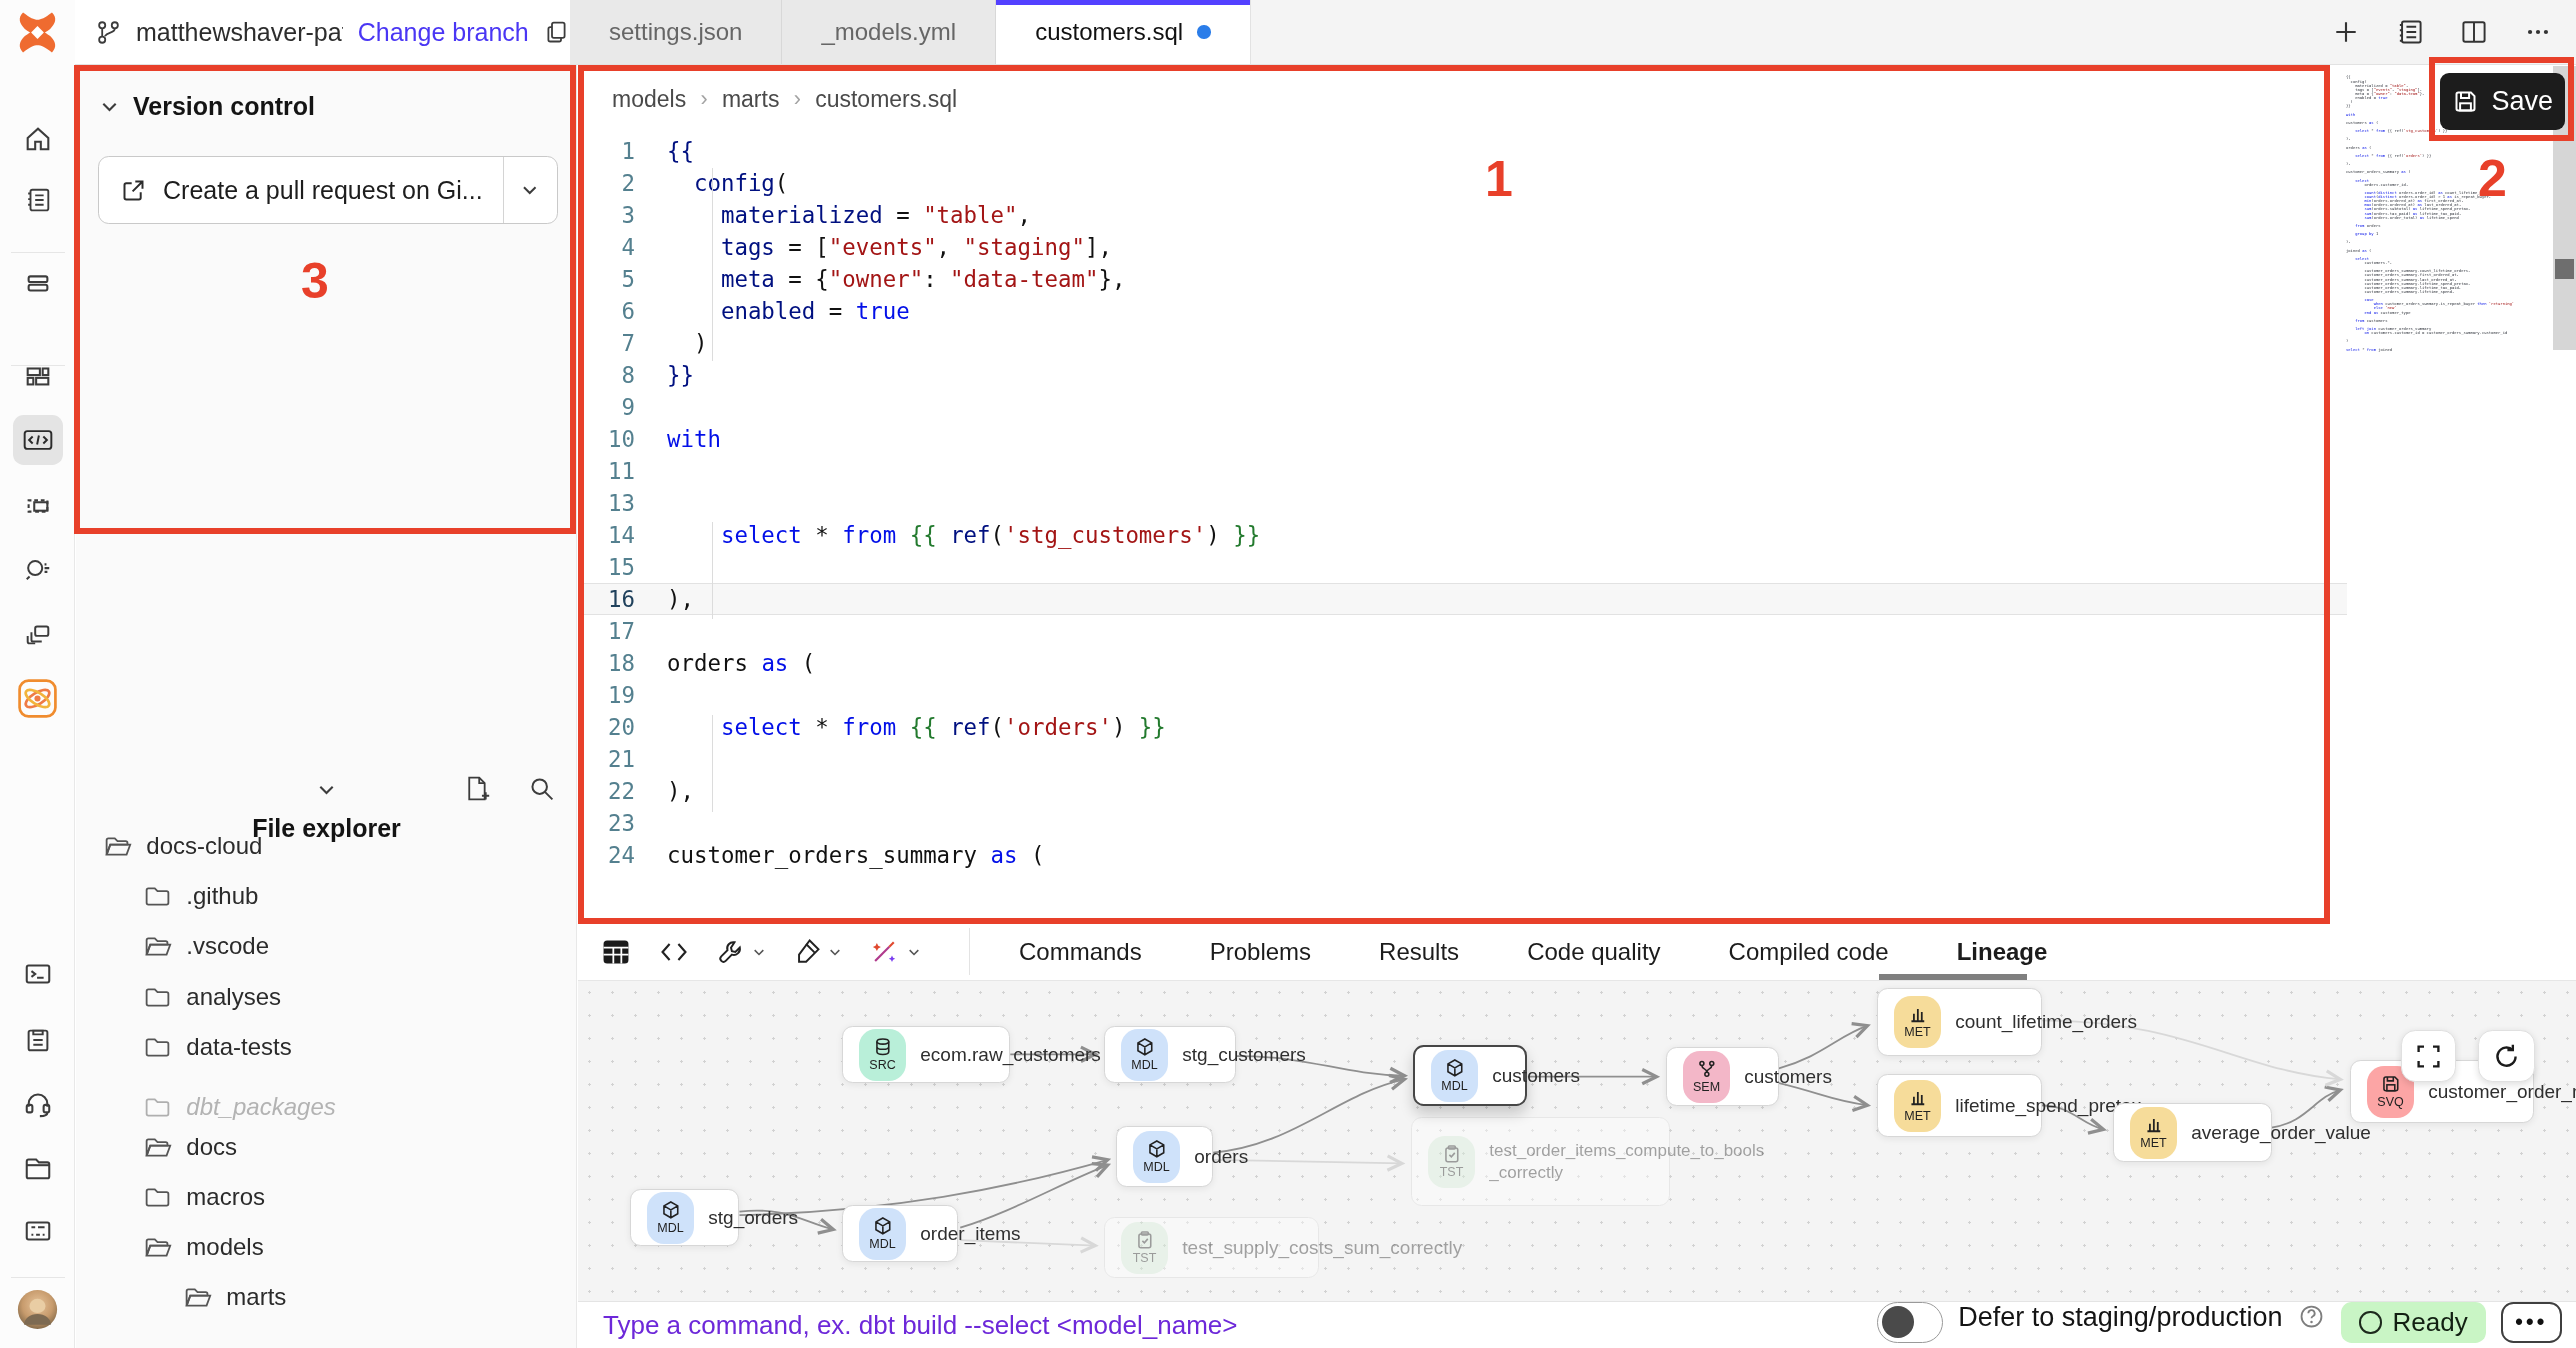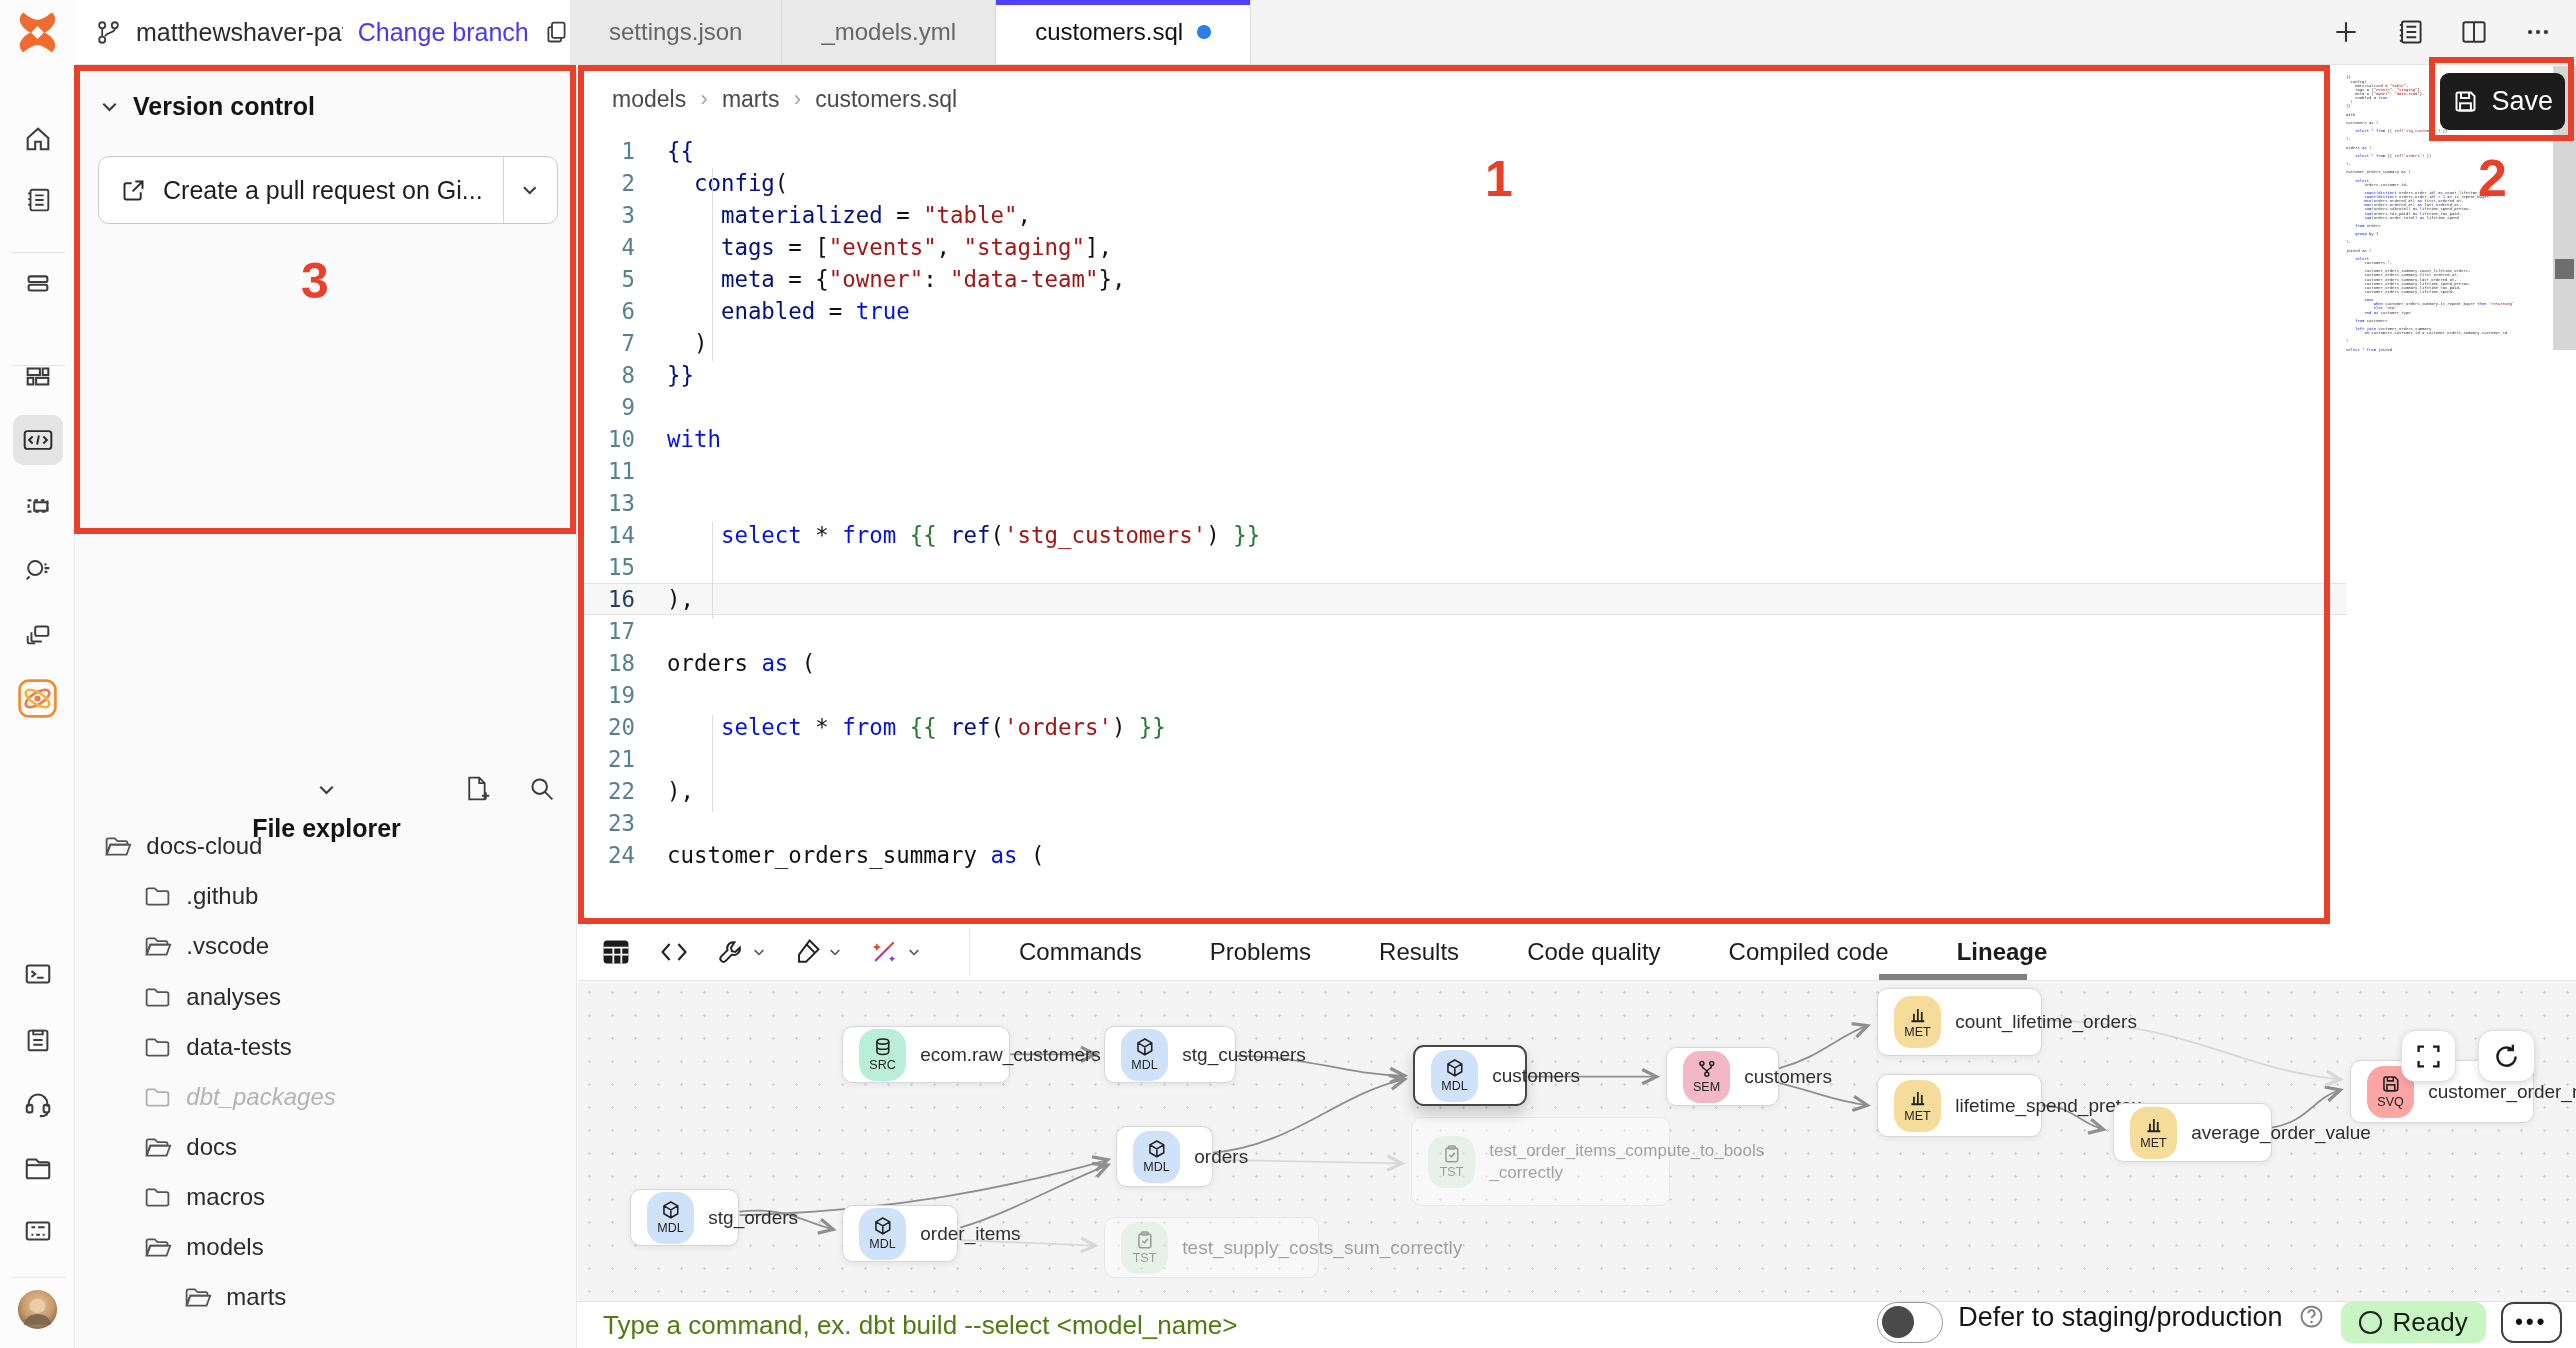--- a/index.html
+++ b/index.html
@@ -79,21 +79,21 @@
   .lnode .nlabel { font-size:19px; color:#2f2f2f; white-space:nowrap; }
   .lnode .nlabel.wrap { white-space:normal; font-size:17px; line-height:22px; }
   #overlay { position:absolute; background:rgba(255,255,255,.84); border:2.7px solid #7d7d7d; border-radius:14.3px; display:flex; z-index:5; }
   #ov-query { flex:none; display:flex; align-items:center; padding-left:27px; font-size:37px; color:#262626; border-right:2.7px solid #7d7d7d; }
   #ov-btn { flex:1; display:flex; align-items:center; justify-content:center; font-size:37px; font-weight:600; color:#1f1f1f; cursor:pointer; }
   .float-btn { position:absolute; background:#fff; border:0.9px solid #e0e0e0; border-radius:14.3px; box-shadow:0 2.7px 7.2px rgba(0,0,0,.12);
                display:flex; align-items:center; justify-content:center; z-index:6; cursor:pointer; }
 
   
   #cmdbar { position:absolute; left:578px; top:1301px; width:1998px; height:47px; background:#fff; border-top:0.9px solid #e4e4e4; }
-  #cmd-placeholder { position:absolute; left:25px; top:0; height:47px; display:flex; align-items:center; font-size:26px; color:#4d7c0f; }
+  #cmd-placeholder { position:absolute; left:25px; top:0; height:47px; display:flex; align-items:center; font-size:26px; color:#6d28d9; }
   #cmd-right { position:absolute; right:14.3px; top:0; height:47px; display:flex; align-items:flex-start; gap:15px; }
   #toggle { width:66px; height:41px; border-radius:21.5px; border:1.8px solid #9a9a9a; background:#fff; position:relative; cursor:pointer; }
   #toggle .knob { position:absolute; left:3.6px; top:2.7px; width:32px; height:32px; border-radius:50%; background:#4a4a4a; }
   #defer-label { font-size:27px; color:#141414; }
   #ready-pill { height:41px; background:#c9f5c5; border-radius:10.7px; display:flex; align-items:center; gap:10.7px; padding:0 18px; font-size:26px; color:#122012; }
   #ready-pill .ring { width:22.4px; height:22.4px; border:2.7px solid #1d291d; border-radius:50%; }
   #more-btn { width:61px; height:41px; border:2.7px solid #3f3f3f; border-radius:12.5px; background:#fff; display:flex; align-items:center; justify-content:center; font-size:23px; letter-spacing:2.7px; color:#111; cursor:pointer; }
 
   
   .anno-box { position:absolute; border-style:solid; z-index:20; pointer-events:none; }
@@ -360,21 +360,21 @@
           <span>analyses</span>
         </div>
         <div class="tree-row" style="top: 207px; left: 67px;">
           <span>
             <svg width="29" height="29" viewBox="0 0 32 32" fill="none" stroke="#555" stroke-width="2">
               <path d="M4 9 a2 2 0 0 1 2 -2 h7 l3 3 h10 a2 2 0 0 1 2 2 v11 a2 2 0 0 1 -2 2 H6 a2 2 0 0 1 -2 -2 Z"></path>
             </svg>
           </span>
           <span>data-tests</span>
         </div>
-        <div class="tree-row muted" style="top: 257px; left: 67px;">
+        <div class="tree-row muted" style="top: 267px; left: 67px;">
           <span style="opacity: 0.45;">
             <svg width="29" height="29" viewBox="0 0 32 32" fill="none" stroke="#555" stroke-width="2">
               <path d="M4 9 a2 2 0 0 1 2 -2 h7 l3 3 h10 a2 2 0 0 1 2 2 v11 a2 2 0 0 1 -2 2 H6 a2 2 0 0 1 -2 -2 Z"></path>
             </svg>
           </span>
           <span>dbt_packages</span>
         </div>
         <div class="tree-row" style="top: 307px; left: 67px;">
           <span>
             <svg width="29" height="29" viewBox="0 0 32 32" fill="none" stroke="#555" stroke-width="2">

